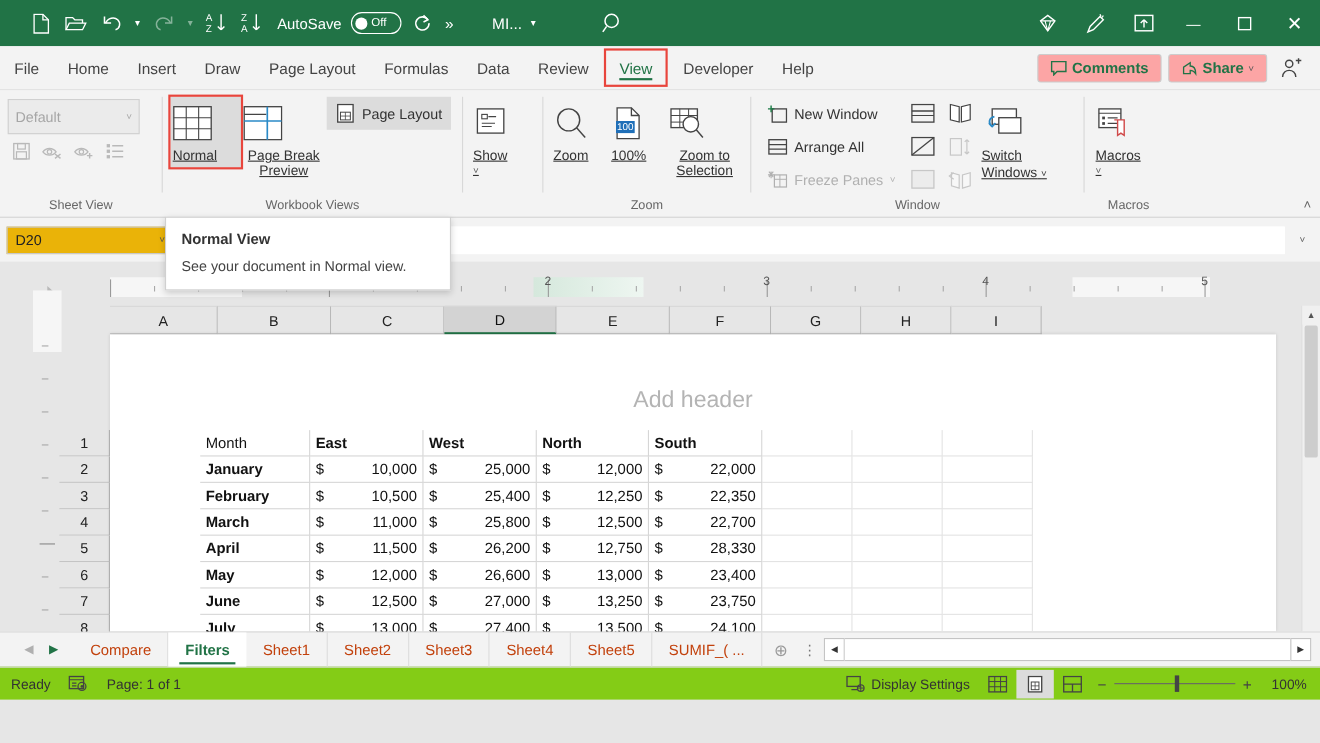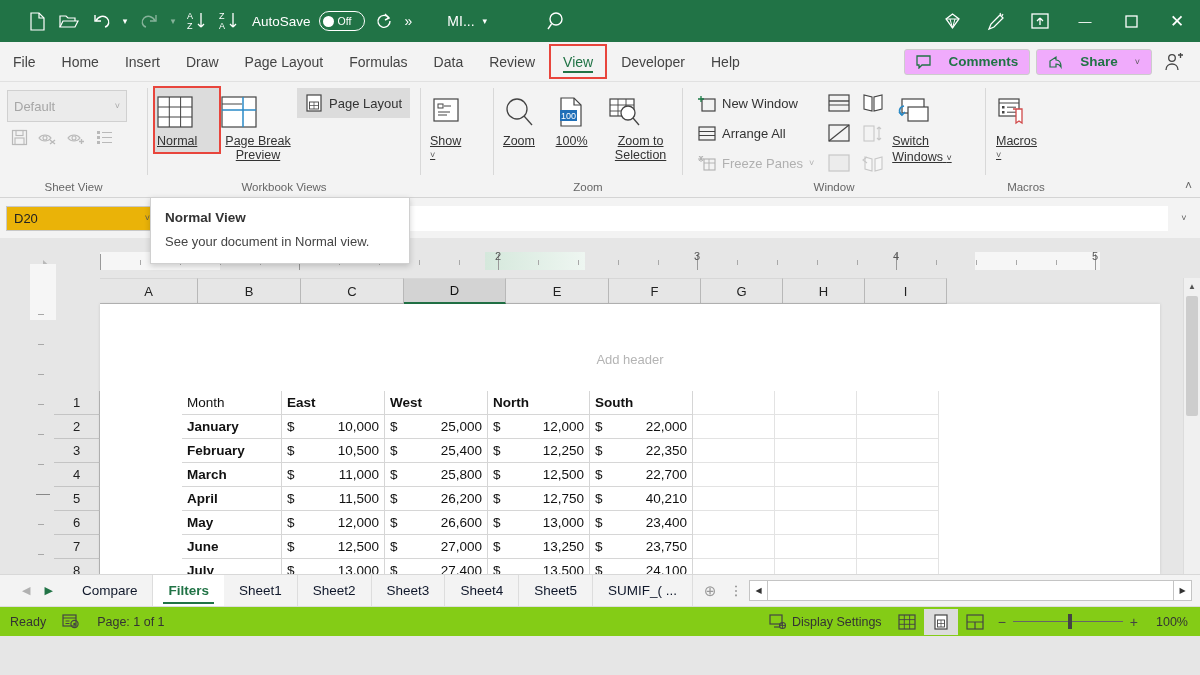--- a/index.html
+++ b/index.html
@@ -51,22 +51,22 @@
   .tab.active { color: #217346; font-weight: 400; }
   .tab.active::after {
     content: ''; position: absolute; left: 13px; right: 13px; bottom: 5px;
     height: 2.5px; background: #217346;
   }
   .tab.redbox {
     outline: 2.5px solid #e8453c; outline-offset: -1px; margin: 3px 2px;
   }
   .tabstrip-right { margin-left: auto; display: flex; align-items: center; gap: 6px; padding-right: 10px; }
   .pill {
-    display: flex; align-items: center; gap: 17px; height: 26px; padding: 0 11px;
-    border: 1px solid #ccc; border-radius: 3px; background: #f0abfc;
+    display: flex; align-items: center; gap: 4px; height: 26px; padding: 0 11px;
+    border: 1px solid #ccc; border-radius: 3px; background: #fca5a5;
     font-size: 13.5px; color: #217346; font-weight: bold;
   }
   .pill .chev { font-weight: normal; color:#555; }
   .share-person { width: 32px; display: flex; align-items: center; justify-content: center; color: #444; }
 
   
   .ribbon {
     height: 116px; background: #f3f3f3; display: flex; align-items: stretch;
     border-bottom: 1px solid #d4d4d4; position: relative;
   }
@@ -160,21 +160,21 @@
   .rowhdrs { position: absolute; right: 0; top: 0; width: 46px; }
   .rh {
     height: 24px; border-bottom: 1px solid #c4c4c4; border-right: 1px solid #b8b8b8;
     display: flex; align-items: center; justify-content: center; font-size: 13px; color: #222;
     background: #e6e6e6;
   }
   .page {
     flex: 1; background: #fff; margin-right: 40px; position: relative;
     box-shadow: 0 0 3px rgba(0,0,0,.13);
   }
-  .addheader { text-align: center; color: #b4b4b4; font-size: 13px; padding-top: 48px; }
+  .addheader { text-align: center; color: #b4b4b4; font-size: 21px; padding-top: 48px; }
   .grid { position: absolute; left: 82px; top: 87px; }
   .grow { display: flex; }
   .gc {
     height: 24px; border-right: 1px solid #d6d6d6; border-bottom: 1px solid #d6d6d6;
     display: flex; align-items: center; padding: 0 5px; font-size: 13.5px; color: #111;
     overflow: hidden; white-space: nowrap;
   }
   .gc.empty { border-right: 1px solid #e3e3e3; border-bottom: 1px solid #e3e3e3; }
   .gc.bold { font-weight: bold; }
   .gc.money { justify-content: space-between; }
@@ -184,21 +184,21 @@
   .vs-up, .vs-dn { height: 17px; display: flex; align-items: center; justify-content: center; font-size: 8px; color: #555; background: #f0f0f0; }
   .vs-thumb { position: absolute; top: 18px; left: 2px; right: 2px; height: 120px; background: #cdcdcd; border-radius: 2px; }
 
   
   .tabbar { height: 32px; background: #f3f3f3; display: flex; align-items: stretch; border-top: 1px solid #d8d8d8; }
   .navarrows { display: flex; align-items: center; gap: 14px; padding: 0 14px 0 22px; }
   .nav-a { font-size: 11px; color: #b0b0b0; }
   .nav-b { font-size: 11px; color: #217346; }
   .stabs { display: flex; align-items: stretch; }
   .stab {
-    padding: 0 15px; display: flex; align-items: center; font-size: 13.5px; color: #0f172a;
+    padding: 0 15px; display: flex; align-items: center; font-size: 13.5px; color: #c2410c;
     border-right: 1px solid #ddd; position: relative;
   }
   .stab.active { background: #fff; color: #217346; font-weight: bold; border-right: none; }
   .stab.active::after { content:''; position:absolute; left:10px; right:10px; bottom:2px; height:2px; background:#217346;}
   .addsheet { width: 34px; display: flex; align-items: center; justify-content: center; color: #9a9a9a; font-size: 15px; }
   .kebab { width: 18px; display: flex; align-items: center; justify-content: center; color: #777; font-size: 13px; letter-spacing:0; }
   .hscroll { flex: 1; display: flex; align-items: center; padding: 3px 8px 3px 4px; gap: 0; }
   .hs-left, .hs-right { width: 19px; height: 21px; border: 1px solid #c4c4c4; background: #fff; display: flex; align-items: center; justify-content: center; font-size: 8px; color: #333; }
   .hs-track { flex: 1; height: 21px; background: #fff; border-top: 1px solid #c4c4c4; border-bottom: 1px solid #c4c4c4; }
 
@@ -807,21 +807,21 @@
               <div class="gc money" style="width: 103px;">
                 <span class="cur">$</span>
                 <span>26,200</span>
               </div>
               <div class="gc money" style="width: 102px;">
                 <span class="cur">$</span>
                 <span>12,750</span>
               </div>
               <div class="gc money" style="width: 103px;">
                 <span class="cur">$</span>
-                <span>40,210</span>
+                <span>28,330</span>
               </div>
               <div class="gc empty" style="width: 82px;"></div>
               <div class="gc empty" style="width: 82px;"></div>
               <div class="gc empty" style="width: 82px;"></div>
             </div>
             <div class="grow">
               <div class="gc bold" style="width: 100px;">May</div>
               <div class="gc money" style="width: 103px;">
                 <span class="cur">$</span>
                 <span>12,000</span>

